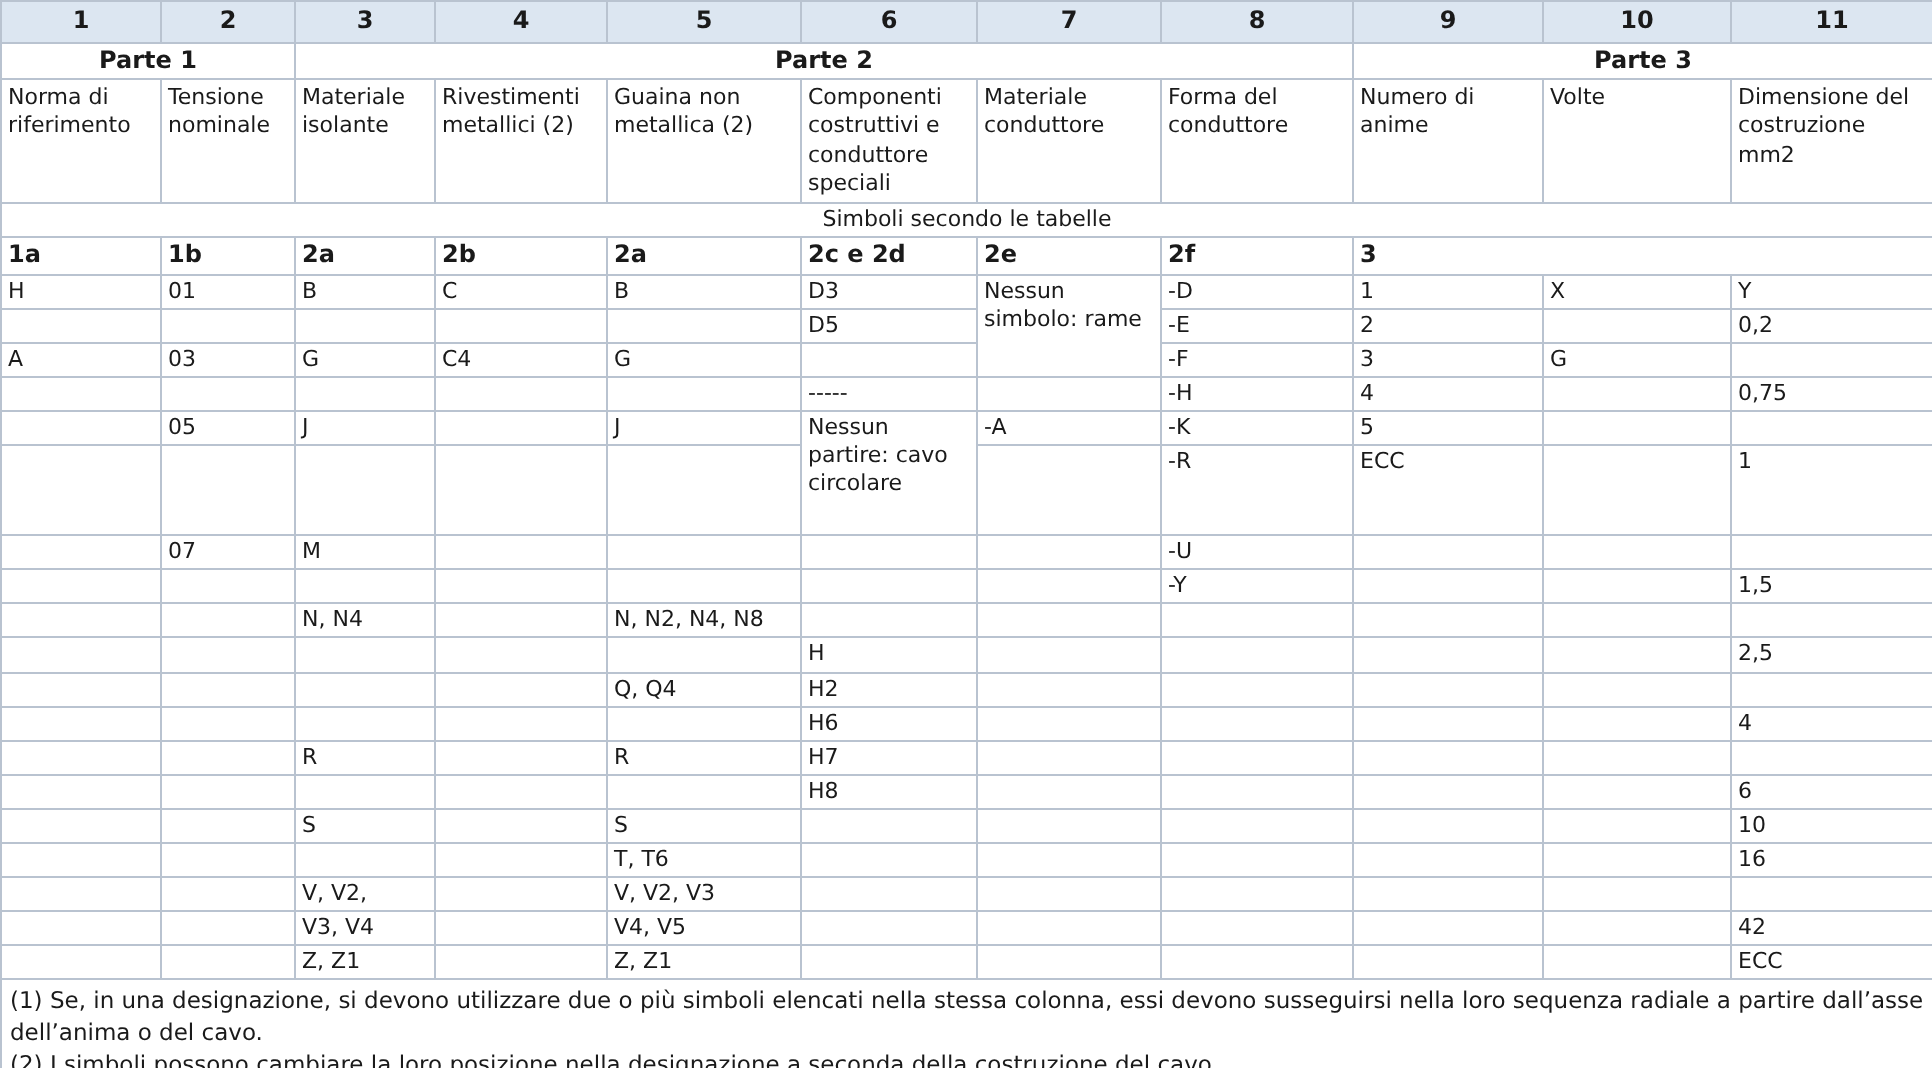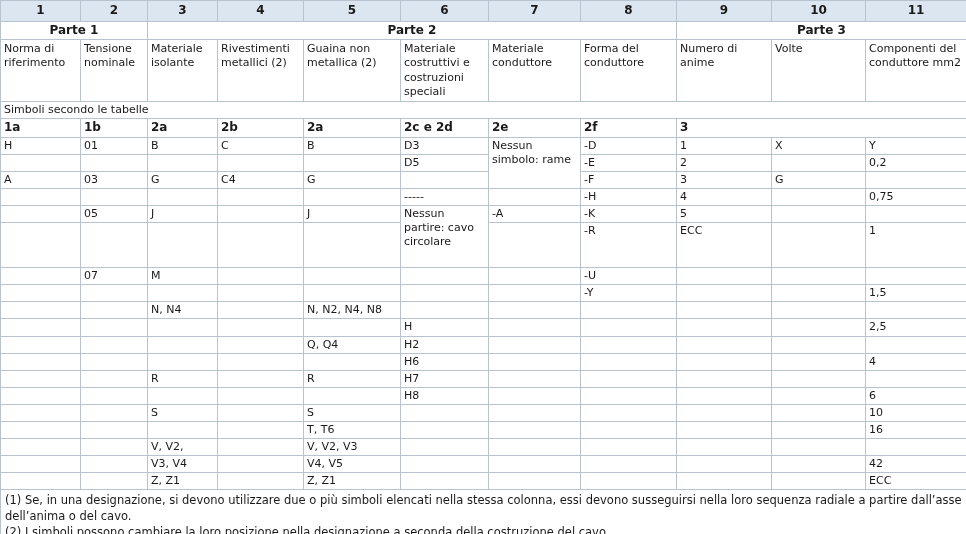--- a/index.html
+++ b/index.html
@@ -38,21 +38,21 @@
     text-align: center;
     font-size: 12px;
     vertical-align: middle;
   }
   th.parte {
     font-weight: bold;
     text-align: center;
     font-size: 12px;
     vertical-align: middle;
   }
-  td.banner { vertical-align: middle; }
+  td.banner { text-align: center; vertical-align: middle; }
   th.key {
     font-weight: bold;
     text-align: left;
     font-size: 12px;
     vertical-align: middle;
   }
   td.desc { padding-top: 2px; }
   td.notes-cell {
     padding: 2px 4px 3px 4px;
     font-size: 11.5px;
@@ -94,26 +94,26 @@
         <th class="parte" colspan="2">Parte 1</th>
         <th class="parte" colspan="6">Parte 2</th>
         <th class="parte" colspan="3">Parte 3</th>
       </tr>
       <tr class="desc-row">
         <td class="desc">Norma di riferimento</td>
         <td class="desc">Tensione nominale</td>
         <td class="desc">Materiale isolante</td>
         <td class="desc">Rivestimenti metallici (2)</td>
         <td class="desc">Guaina non metallica (2)</td>
-        <td class="desc">Materiale costruttivi e costruzioni speciali</td>
+        <td class="desc">Componenti costruttivi e conduttore speciali</td>
         <td class="desc">Materiale conduttore</td>
         <td class="desc">Forma del conduttore</td>
         <td class="desc">Numero di anime</td>
         <td class="desc">Volte</td>
-        <td class="desc">Componenti del conduttore mm2</td>
+        <td class="desc">Dimensione del costruzione mm2</td>
       </tr>
       <tr class="banner-row">
         <td class="banner" colspan="11">Simboli secondo le tabelle</td>
       </tr>
       <tr class="key-row">
         <th class="key">1a</th>
         <th class="key">1b</th>
         <th class="key">2a</th>
         <th class="key">2b</th>
         <th class="key">2a</th>

